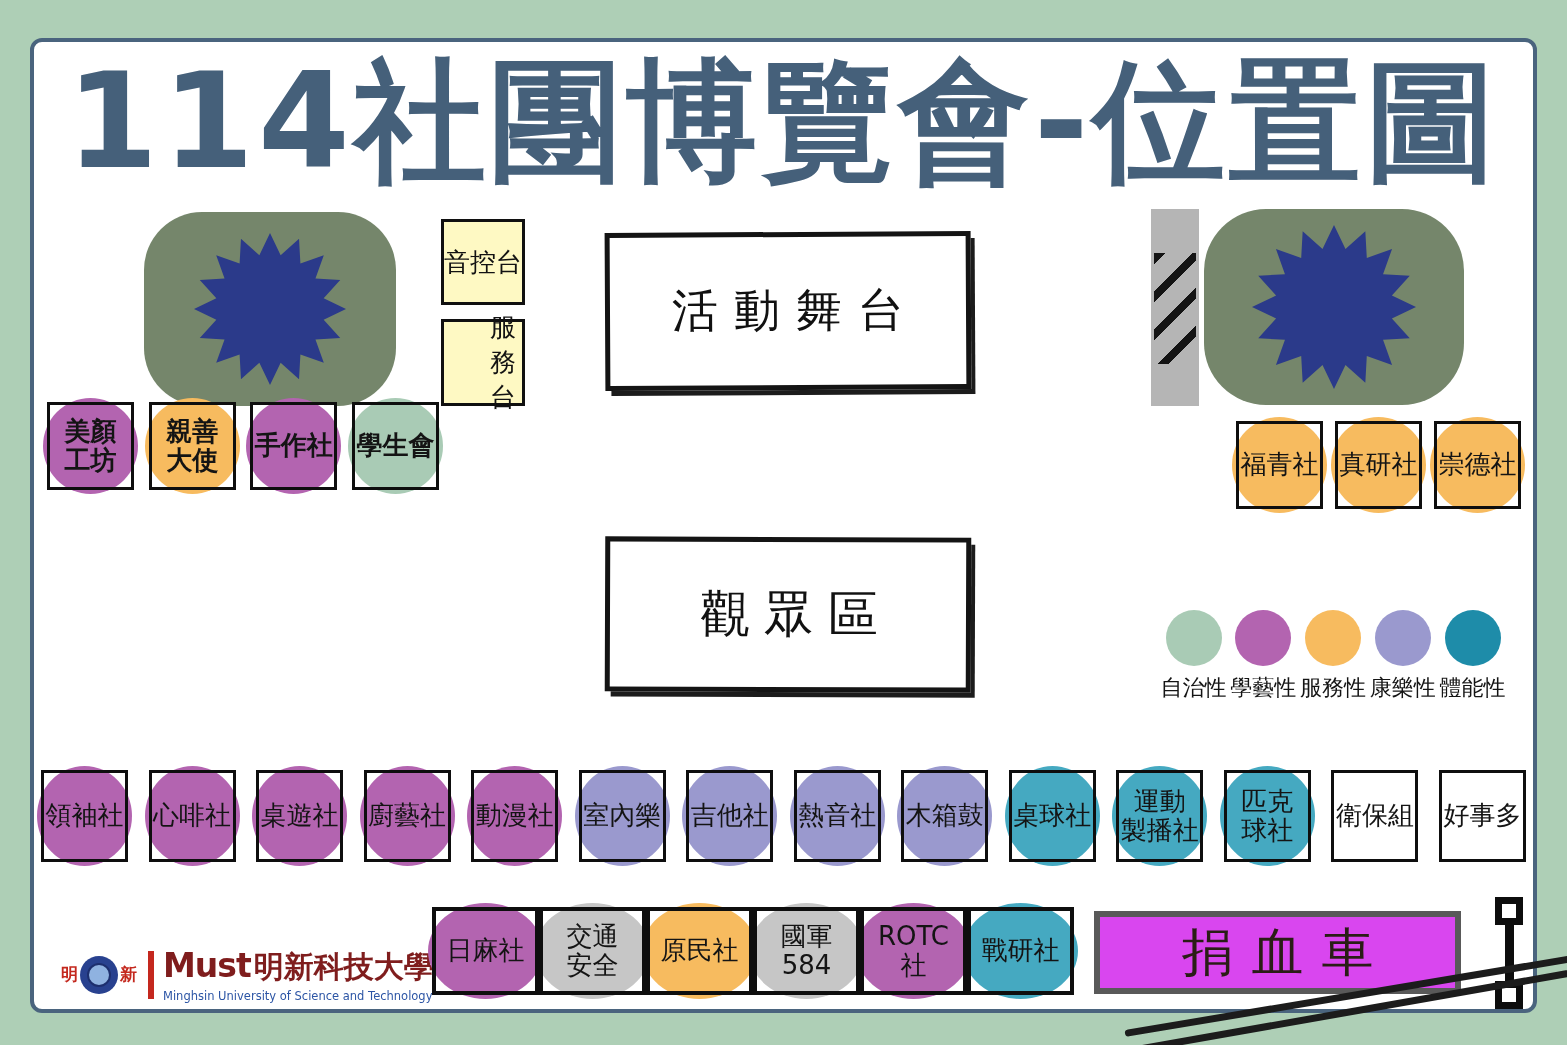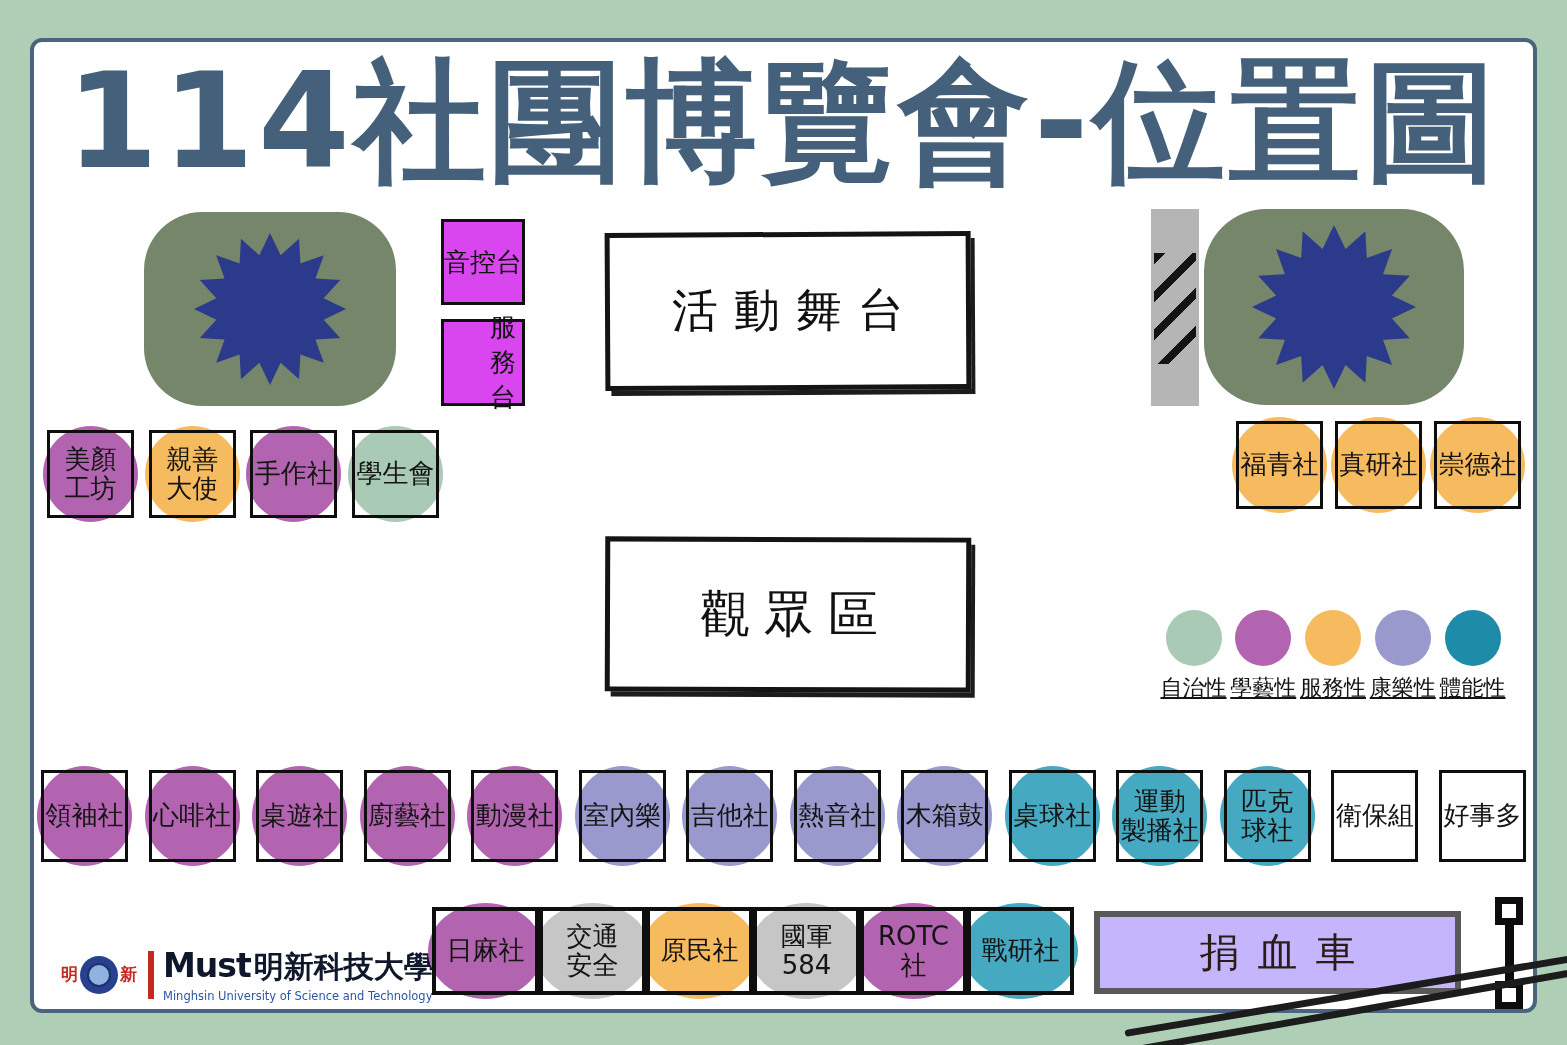--- a/index.html
+++ b/index.html
@@ -25,39 +25,39 @@
   .tree-right { left:1170px; top:167px; width:260px; height:196px; border-radius:62px; }
   .tree svg { position:absolute; left:50%; top:50%; transform:translate(-50%,-50%); }
   
   .stairs { position:absolute; left:1117px; top:167px; width:48px; height:197px; background:#b5b5b5; }
   .stairs .stripes {
     position:absolute; left:3px; right:3px; top:44px; bottom:42px;
     background:repeating-linear-gradient(135deg,#141414 0 8px,transparent 8px 27px);
   }
   
   .mini-box {
-    position:absolute; background:#d946ef; border:3px solid #101010;
+    position:absolute; background:#fef9c3; border:3px solid #101010;
     display:flex; align-items:center; justify-content:center;
     font-size:26px; color:#121212;
   }
   .sound-box   { left:407px; top:177px; width:84px; height:86px; }
   .service-box { left:407px; top:277px; width:84px; height:87px;padding-left:46px; }
   
   .sketch-box {
     position:absolute; background:#fff; border:5px solid #141414;
     box-shadow:5px 6px 0 -1px #1c1c1c;
     display:flex; align-items:center; justify-content:center;
     color:#111;
   }
   .stage-box    { left:571px; top:190px; width:366px; height:158px; font-size:46px; letter-spacing:16px; transform:rotate(-0.3deg); }
   .audience-box { left:571px; top:495px; width:366px; height:155px; font-size:50px; letter-spacing:14px; transform:rotate(0.2deg); }
   .sketch-box .bx-label { text-indent:16px; }
   
   .booth-row { position:absolute; display:flex; justify-content:space-between; }
-  .row-left   { left:13px;   top:388px; width:392px;  height:88px; }
+  .row-left   { left:13px;   top:360px; width:392px;  height:88px;font-weight:bold; }
   .row-right  { left:1202px; top:379px; width:285px;  height:88px; }
   .row-main   { left:7px;    top:728px; width:1485px; height:92px; }
   .row-bottom { left:398px;  top:865px; width:611px;  height:88px; }
   .booth { position:relative; background:#fff; flex:0 0 auto; }
   .row-left .booth, .row-right .booth { width:87px; height:88px; }
   .row-main .booth   { width:87px; height:92px;padding-left:35px; }
   .row-bottom .booth { width:107px; height:88px; }
   .booth .circle { position:absolute; inset:-4px; border-radius:50%; z-index:1; }
   .booth::after { content:""; position:absolute; inset:0; border:3px solid #0e0e0e; z-index:3; }
   .row-bottom .booth::after { border-width:4px; }
@@ -73,46 +73,46 @@
   .cat-self  { background:#a9cbb5; }
   .cat-fun   { background:#9a99ce; }
   .cat-sport { background:#45a9c1; }
   .cat-gray  { background:#c6c6c6; }
   .cat-none  { background:transparent; }
   .cat-sport-legend { background:#1e8ca9; }
   
   .legend { position:absolute; left:1126px; top:568px; width:346px; display:flex; justify-content:space-between; }
   .legend-item { width:67px; display:flex; flex-direction:column; align-items:center; }
   .legend-circle { width:56px; height:56px; border-radius:50%; }
-  .legend-label { margin-top:7px; font-size:22px; color:#141414; white-space:nowrap;text-decoration:underline; }
+  .legend-label { margin-top:7px; font-size:22px; color:#141414; white-space:nowrap; }
   
   .blood-truck {
     position:absolute; left:1060px; top:869px; width:367px; height:83px;
-    background:#c4b5fd; border:6px solid #595959;
+    background:#d946ef; border:6px solid #595959;
     display:flex; align-items:center; justify-content:center;
-    font-size:40px; color:#2a1d16; letter-spacing:18px;
+    font-size:52px; color:#2a1d16; letter-spacing:18px;
   }
   .blood-truck .bx-label { text-indent:18px; }
   
   .gate { position:absolute; left:1460px; top:855px; width:30px; height:112px; }
   .gate .sq { position:absolute; left:1px; width:28px; height:28px; border:7px solid #0d0d0d; background:#fff; }
   .gate .sq.top { top:0; } .gate .sq.bot { bottom:0; }
   .gate .bar { position:absolute; left:11px; top:24px; bottom:24px; width:9px; background:#0d0d0d; }
   
   .road-line { position:absolute; height:7px; background:#1c1c1c; border-radius:4px; transform-origin:left center; z-index:5; }
   .road-a { left:1125px; top:1030px; width:480px; transform:rotate(-9.5deg); }
   .road-b { left:1080px; top:1056px; width:560px; transform:rotate(-10deg); }
   
   .logo { position:absolute; left:27px; top:904px; display:flex; align-items:center; }
   .emblem { display:flex; align-items:center; }
   .em-char { color:#c4281e; font-size:17px; font-weight:bold; }
   .gear { width:38px; height:38px; border-radius:50%; background:#28418f; display:flex; align-items:center; justify-content:center; margin:0 2px; }
   .globe { width:24px; height:24px; border-radius:50%; background:#8fb2e0; border:2px solid #1d2f6e; }
   .logo-bar { width:6px; height:48px; background:#c4281e; margin:0 9px 0 11px; }
-  .logo-main { display:flex; align-items:baseline; color:#0f172a; }
+  .logo-main { display:flex; align-items:baseline; color:#7f1d1d; }
   .logo-en { font-size:33px; font-weight:900; letter-spacing:-1px; margin-right:3px; }
   .logo-zh { font-size:30px; font-weight:bold; }
   .logo-sub { font-size:11.5px; color:#2c55a5; margin-top:1px; white-space:nowrap; }
 </style>
 </head>
 <body>
 
 <div class="canvas">
   <div class="page">
 

